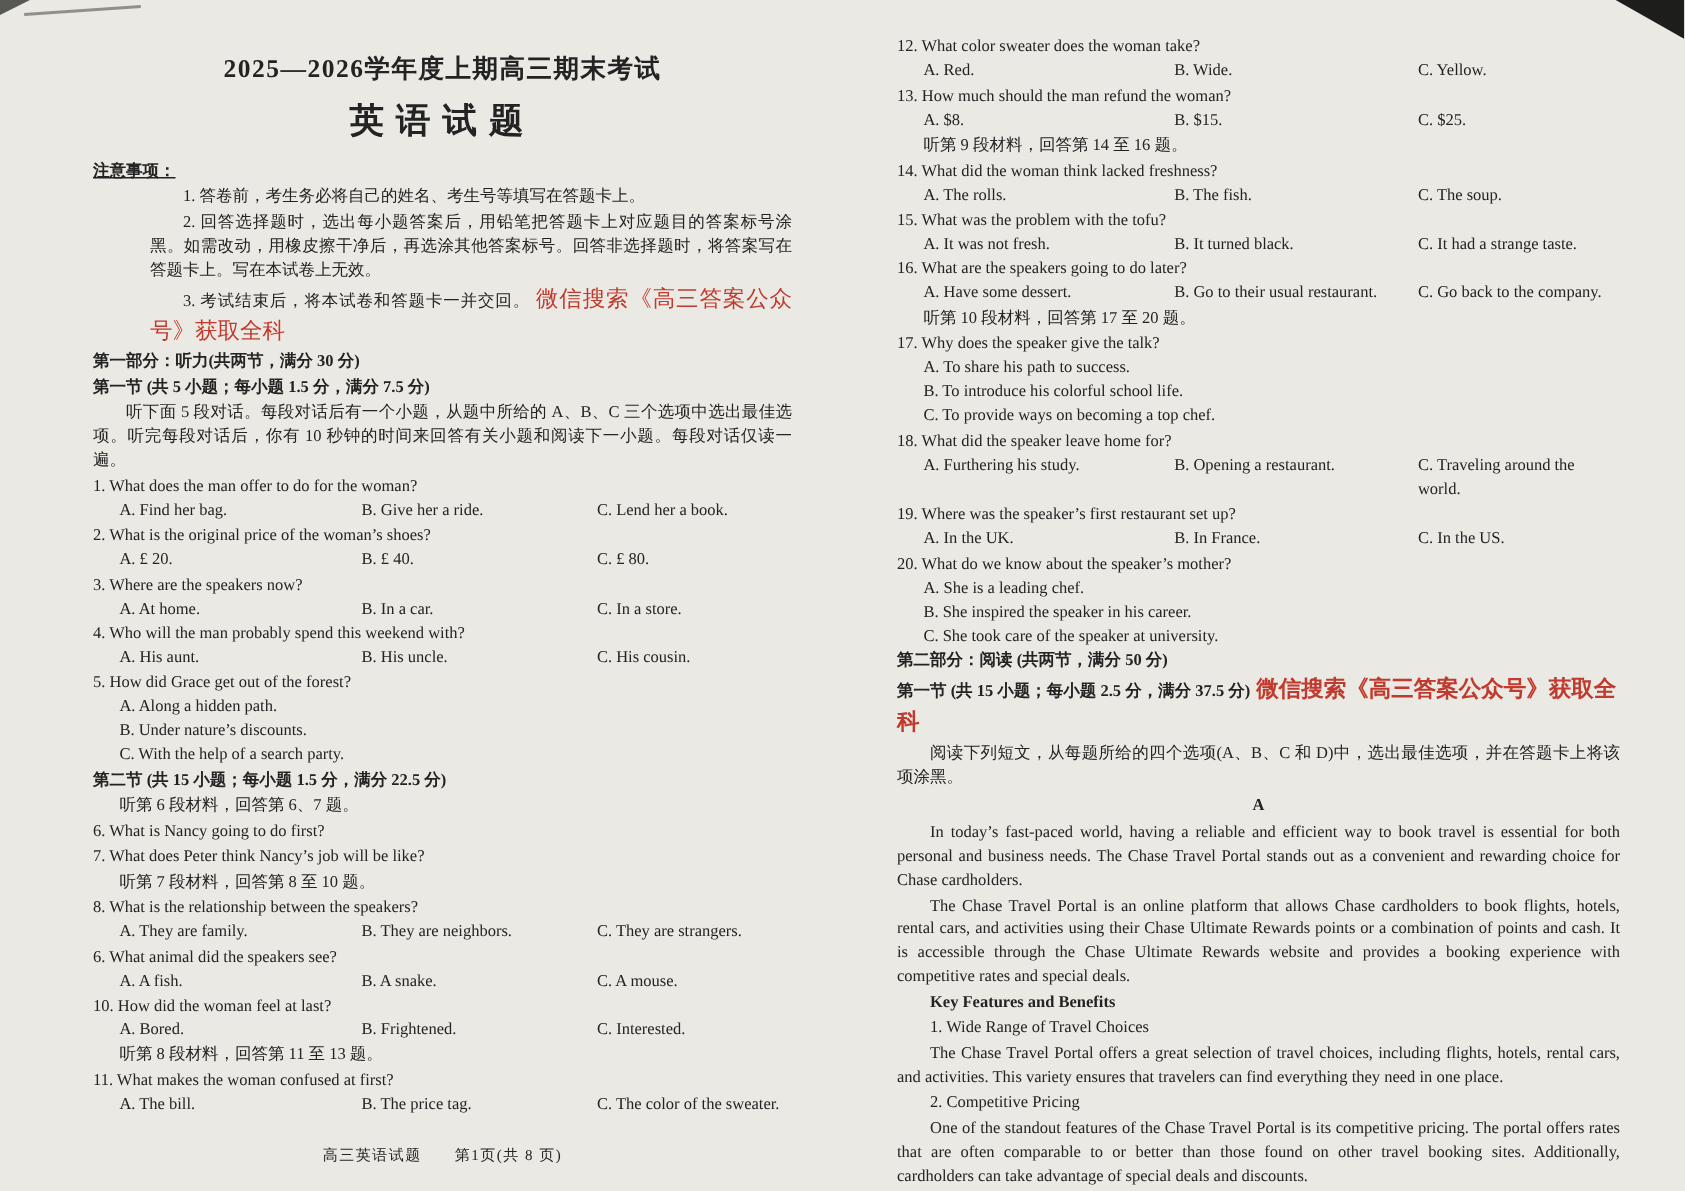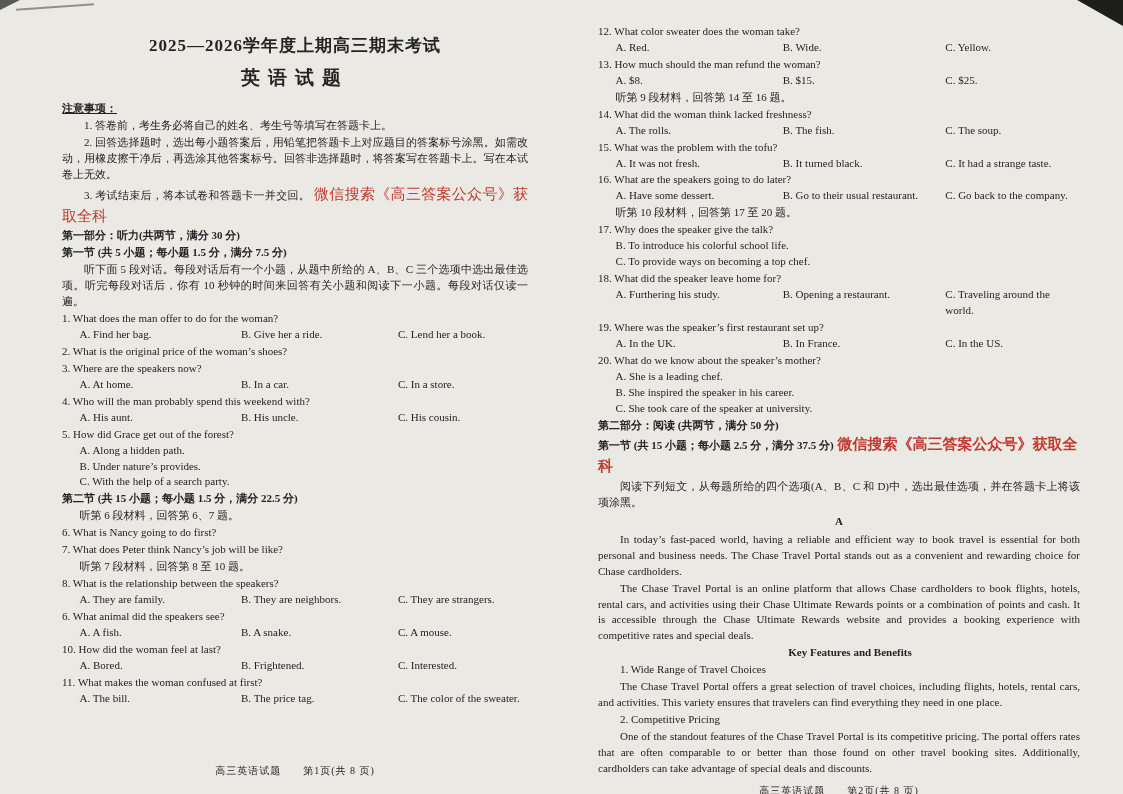--- a/index.html
+++ b/index.html
@@ -17,30 +17,30 @@
   .corner-tl{position:absolute;top:0;left:0;width:20px;height:10px;background:#33332f;
     clip-path:polygon(0 0,100% 0,0 100%);opacity:.8;}
   .corner-tl-line{position:absolute;top:6px;left:16px;width:78px;height:2px;background:#55544e;
     transform:rotate(-4deg);opacity:.6;}
 
   .page{position:absolute;display:flex;flex-direction:column;font-size:11px;line-height:1.45;}
   .page-left{left:62px;top:34px;width:466px;bottom:16px;}
   .page-right{left:598px;top:24px;width:482px;bottom:32px;}
 
   .title{text-align:center;font-size:17px;font-weight:bold;letter-spacing:1px;margin-bottom:5px;}
-  .subtitle{text-align:center;font-size:19px;font-weight:bold;letter-spacing:8px;margin-bottom:10px;}
+  .subtitle{text-align:center;font-size:23px;font-weight:bold;letter-spacing:8px;margin-bottom:10px;}
 
   .blk{margin-bottom:1px;}
   .notice-head{font-weight:bold;text-decoration:underline;}
-  .notice{text-indent:2em;text-align:justify;}
+  .notice{text-indent:2em;text-align:justify;margin-left:38px;}
   .heading{font-weight:bold;}
   .intro,.para{text-indent:2em;text-align:justify;}
   .cue{padding-left:1.6em;}
   .center-a{text-align:center;font-weight:bold;margin:3px 0 2px;}
-  .bold-line{font-weight:bold;padding-left:2em;text-align:center;}
+  .bold-line{font-weight:bold;padding-left:2em;}
   .numbered-line{padding-left:2em;}
 
   .question .stem{}
   .options.inline{display:grid;grid-template-columns:36% 35% 29%;padding-left:1.6em;}
   .options.stacked .opt{padding-left:1.6em;}
 
   .red{color:#c03a2e;font-size:15px;margin-left:4px;letter-spacing:0;}
   .footer{margin-top:auto;text-align:center;font-size:10px;letter-spacing:1px;padding-top:6px;}
 </style>
 </head>
@@ -65,20 +65,25 @@
         <div class="blk question">
           <div class="stem">1. What does the man offer to do for the woman?</div>
           <div class="options inline">
             <div class="opt">A. Find her bag.</div>
             <div class="opt">B. Give her a ride.</div>
             <div class="opt">C. Lend her a book.</div>
           </div>
         </div>
         <div class="blk question">
           <div class="stem">2. What is the original price of the woman’s shoes?</div>
+          <div class="options inline">
+            <div class="opt">A. £ 20.</div>
+            <div class="opt">B. £ 40.</div>
+            <div class="opt">C. £ 80.</div>
+          </div>
         </div>
         <div class="blk question">
           <div class="stem">3. Where are the speakers now?</div>
           <div class="options inline">
             <div class="opt">A. At home.</div>
             <div class="opt">B. In a car.</div>
             <div class="opt">C. In a store.</div>
           </div>
         </div>
         <div class="blk question">
@@ -86,21 +91,21 @@
           <div class="options inline">
             <div class="opt">A. His aunt.</div>
             <div class="opt">B. His uncle.</div>
             <div class="opt">C. His cousin.</div>
           </div>
         </div>
         <div class="blk question">
           <div class="stem">5. How did Grace get out of the forest?</div>
           <div class="options stacked">
             <div class="opt">A. Along a hidden path.</div>
-            <div class="opt">B. Under nature’s provides.</div>
+            <div class="opt">B. Under nature’s discounts.</div>
             <div class="opt">C. With the help of a search party.</div>
           </div>
         </div>
         <div class="blk heading"><span>第二节 (共 15 小题；每小题 1.5 分，满分 22.5 分)</span></div>
         <div class="blk cue"><span>听第 6 段材料，回答第 6、7 题。</span></div>
         <div class="blk question">
           <div class="stem">6. What is Nancy going to do first?</div>
         </div>
         <div class="blk question">
           <div class="stem">7. What does Peter think Nancy’s job will be like?</div>
@@ -123,20 +128,21 @@
           </div>
         </div>
         <div class="blk question">
           <div class="stem">10. How did the woman feel at last?</div>
           <div class="options inline">
             <div class="opt">A. Bored.</div>
             <div class="opt">B. Frightened.</div>
             <div class="opt">C. Interested.</div>
           </div>
         </div>
+        <div class="blk cue"><span>听第 8 段材料，回答第 11 至 13 题。</span></div>
         <div class="blk question">
           <div class="stem">11. What makes the woman confused at first?</div>
           <div class="options inline">
             <div class="opt">A. The bill.</div>
             <div class="opt">B. The price tag.</div>
             <div class="opt">C. The color of the sweater.</div>
           </div>
         </div>
       </div>
     <div class="footer">高三英语试题　　第1页(共 8 页)</div>
@@ -182,20 +188,21 @@
           <div class="options inline">
             <div class="opt">A. Have some dessert.</div>
             <div class="opt">B. Go to their usual restaurant.</div>
             <div class="opt">C. Go back to the company.</div>
           </div>
         </div>
         <div class="blk cue"><span>听第 10 段材料，回答第 17 至 20 题。</span></div>
         <div class="blk question">
           <div class="stem">17. Why does the speaker give the talk?</div>
           <div class="options stacked">
+            <div class="opt">A. To share his path to success.</div>
             <div class="opt">B. To introduce his colorful school life.</div>
             <div class="opt">C. To provide ways on becoming a top chef.</div>
           </div>
         </div>
         <div class="blk question">
           <div class="stem">18. What did the speaker leave home for?</div>
           <div class="options inline">
             <div class="opt">A. Furthering his study.</div>
             <div class="opt">B. Opening a restaurant.</div>
             <div class="opt">C. Traveling around the world.</div>

